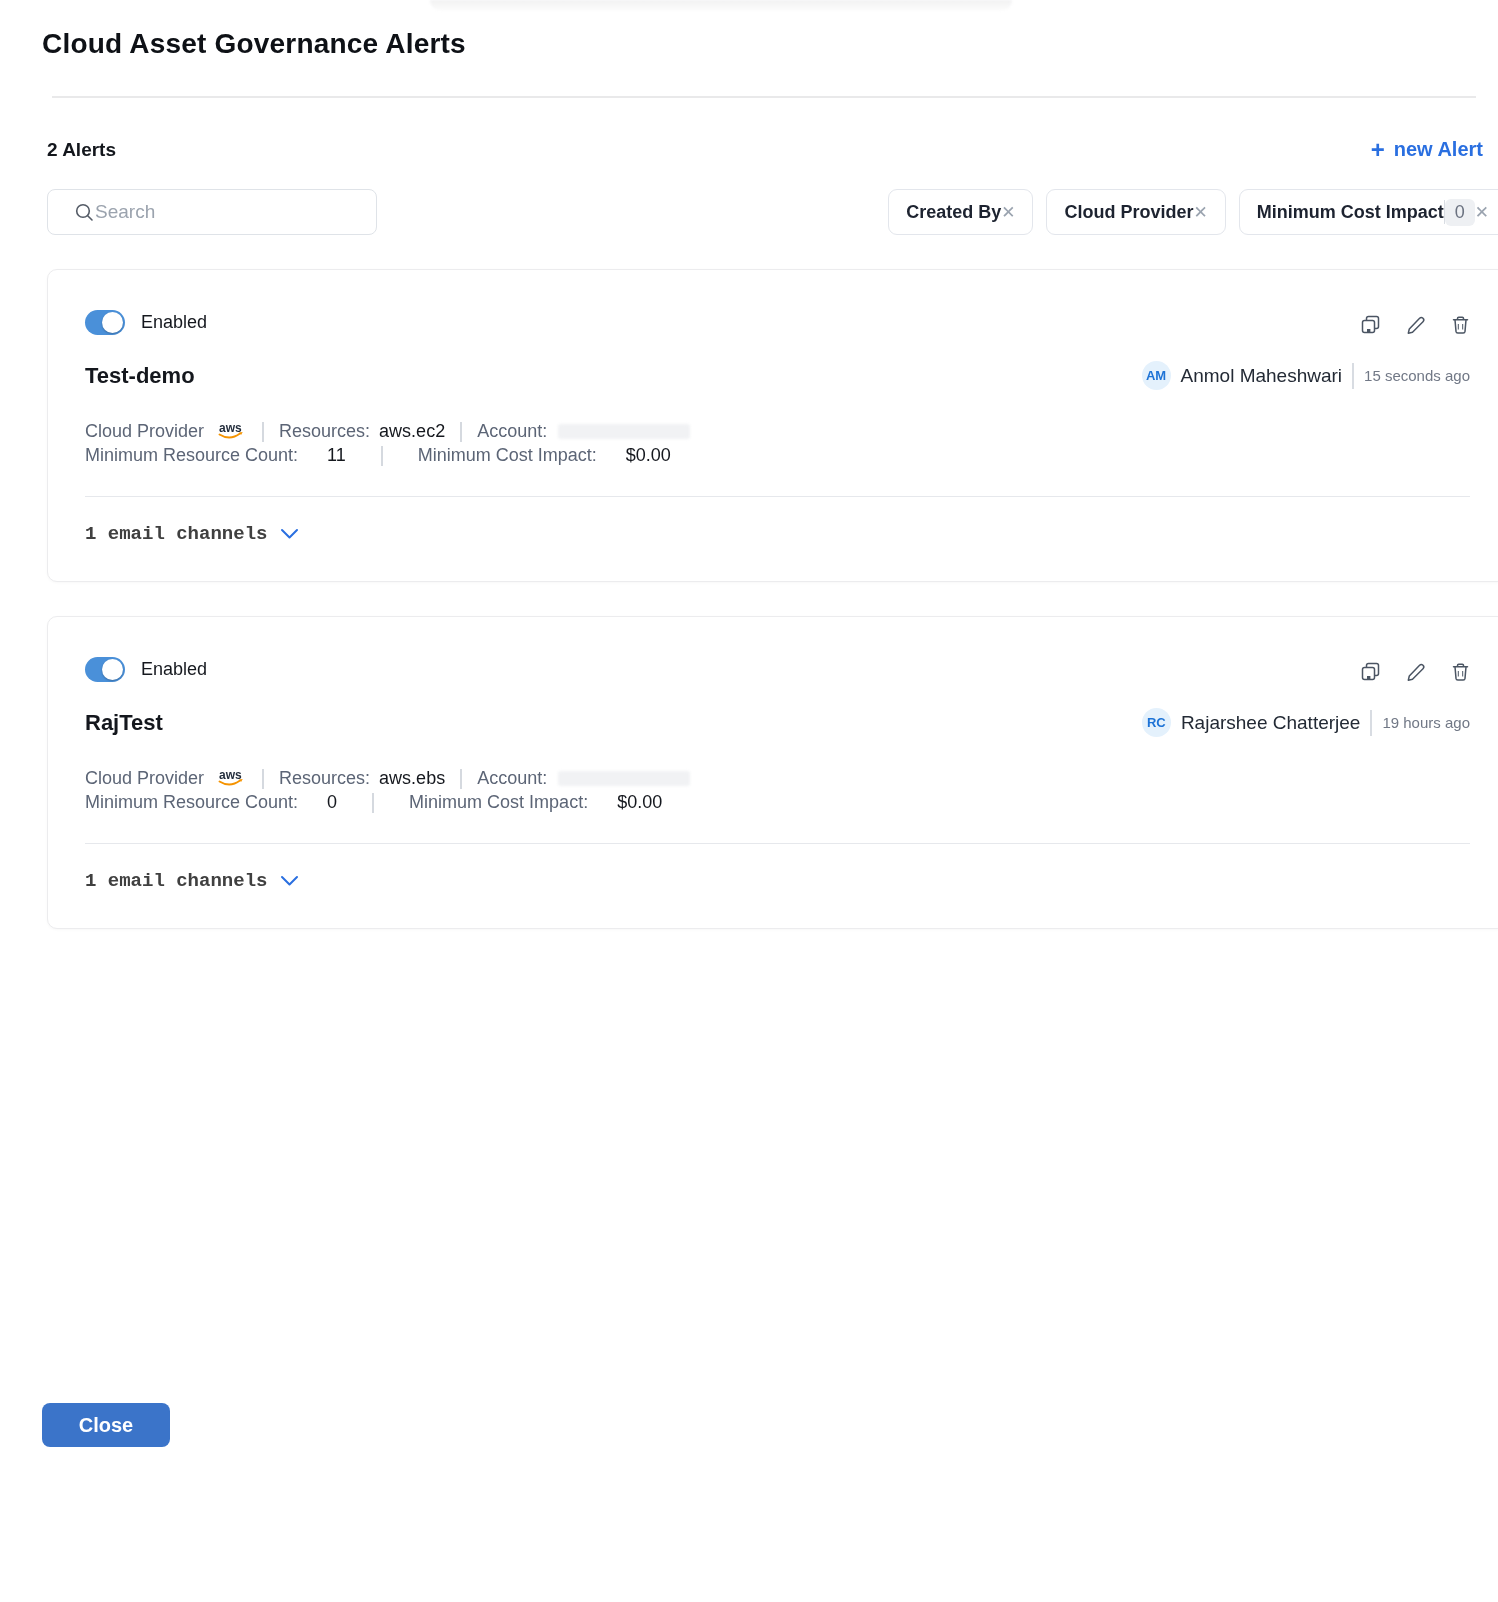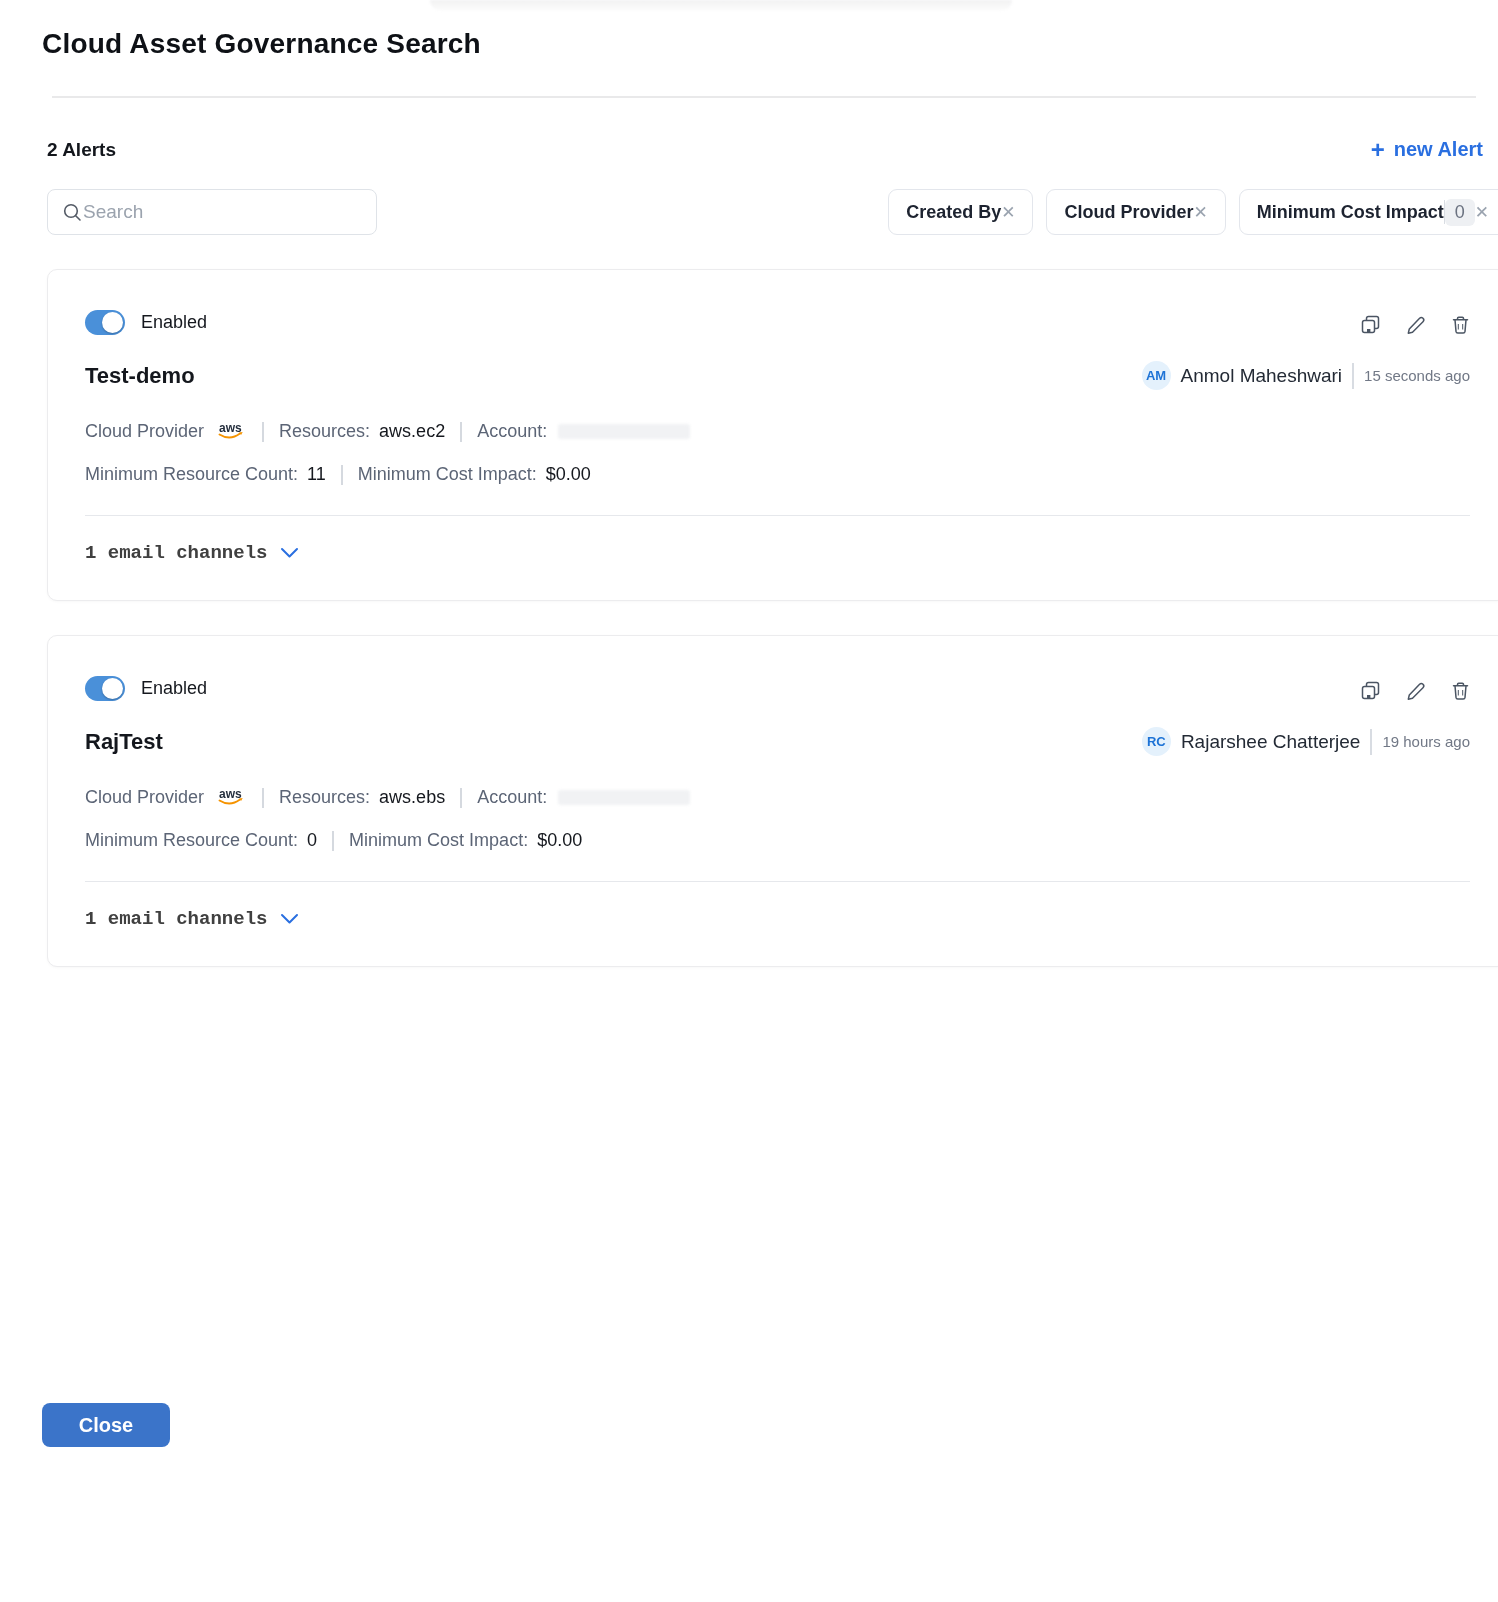--- a/index.html
+++ b/index.html
@@ -33,21 +33,21 @@
     margin-right: 24px; cursor: pointer; background: none; border: none;
     font-family: "Liberation Sans", sans-serif;
   }
   .new-alert-plus { font-size: 24px; font-weight: 700; line-height: 20px; }
 
   .filter-row { display: flex; justify-content: space-between; align-items: center; margin-top: 28px; }
   .search-box {
     display: flex; align-items: center; gap: 0;
     width: 330px; height: 46px;
     border: 1px solid #dfe3e8; border-radius: 8px;
-    padding: 0 14px; background: #fff;
+    padding: 0 26px; background: #fff;
   }
   .search-box input {
     border: none; outline: none; flex: 1; font-size: 19px;
     font-family: "Liberation Sans", sans-serif; color: #2a2f38; background: transparent;
   }
   .search-box input::placeholder { color: #9ba3ae; }
 
   .chips { display: flex; gap: 13px; }
   .chip {
     display: flex; align-items: center; gap: 0;
@@ -93,21 +93,21 @@
     width: 29px; height: 29px; border-radius: 50%;
     background: #e4f1fc; color: #1d73d6;
     font-size: 13px; font-weight: 700;
     display: flex; align-items: center; justify-content: center;
   }
   .creator-name { font-size: 19px; color: #232a35; }
   .v-divider { width: 2px; height: 26px; background: #d8dce2; }
   .timestamp { font-size: 15px; color: #717886; }
 
   .meta-row { display: flex; align-items: center; margin-top: 30px; font-size: 18px; }
-  .meta-row.second { margin-top: 21px; }
+  .meta-row.second { margin-top: 2px; gap: 20px; }
   .meta-label { color: #5c6576; }
   .meta-value { color: #15181e; font-weight: 500; margin-left: 9px; }
   .meta-sep { width: 2px; height: 20px; background: #d5d9df; margin: 0 15px; }
   .aws-logo { margin-left: 11px; line-height: 0; }
   .account-blur {
     display: inline-block; width: 132px; height: 15px;
     background: #f1f2f4; border-radius: 3px; margin-left: 11px;
     filter: blur(1.5px);
   }
   .card-divider { margin-top: 30px; height: 1px; background: #e6e8ec; }
@@ -126,21 +126,21 @@
     color: #fff; font-size: 20px; font-weight: 700;
     font-family: "Liberation Sans", sans-serif; cursor: pointer;
   }
 </style>
 </head>
 <body>
 
 <div class="ghost-top-bar"></div>
 
 <div class="page-header">
-  <div class="page-title">Cloud Asset Governance Search</div>
+  <div class="page-title">Cloud Asset Governance Alerts</div>
 </div>
 <div class="title-divider"></div>
 
 <div class="content">
 
   <div class="toolbar-row">
     <div class="alerts-count">2 Alerts</div>
     <button class="new-alert-link">
       <span class="new-alert-plus">+</span>
       <span>new Alert</span>

